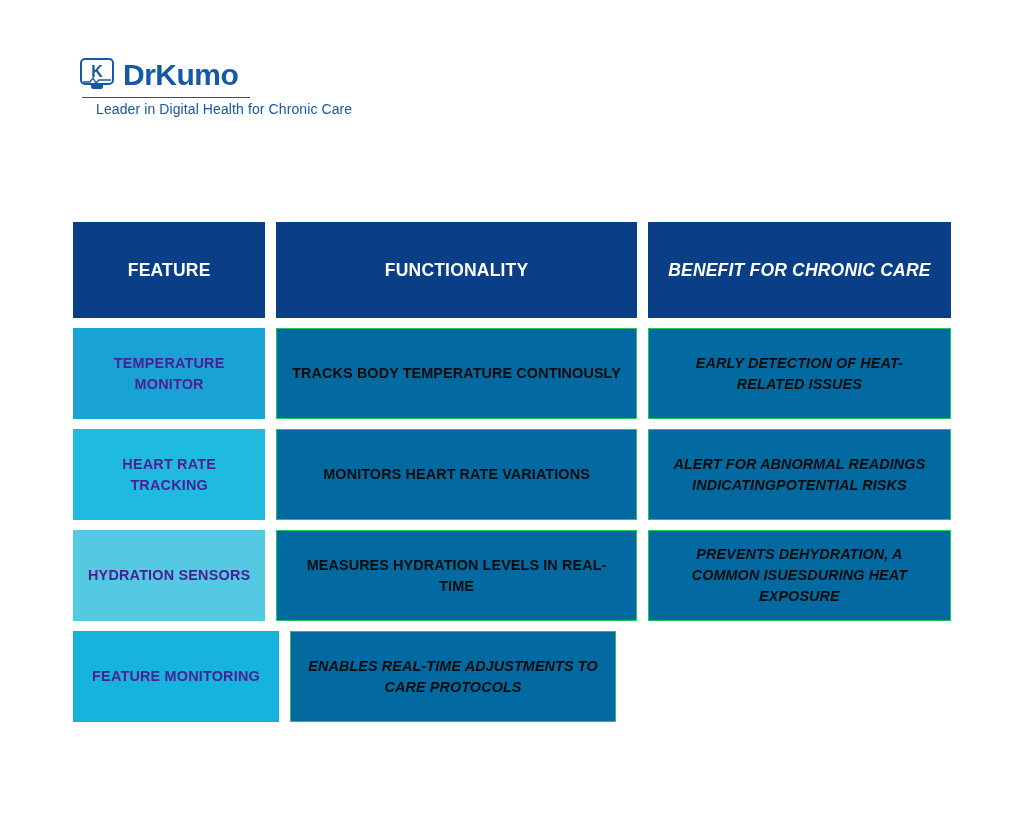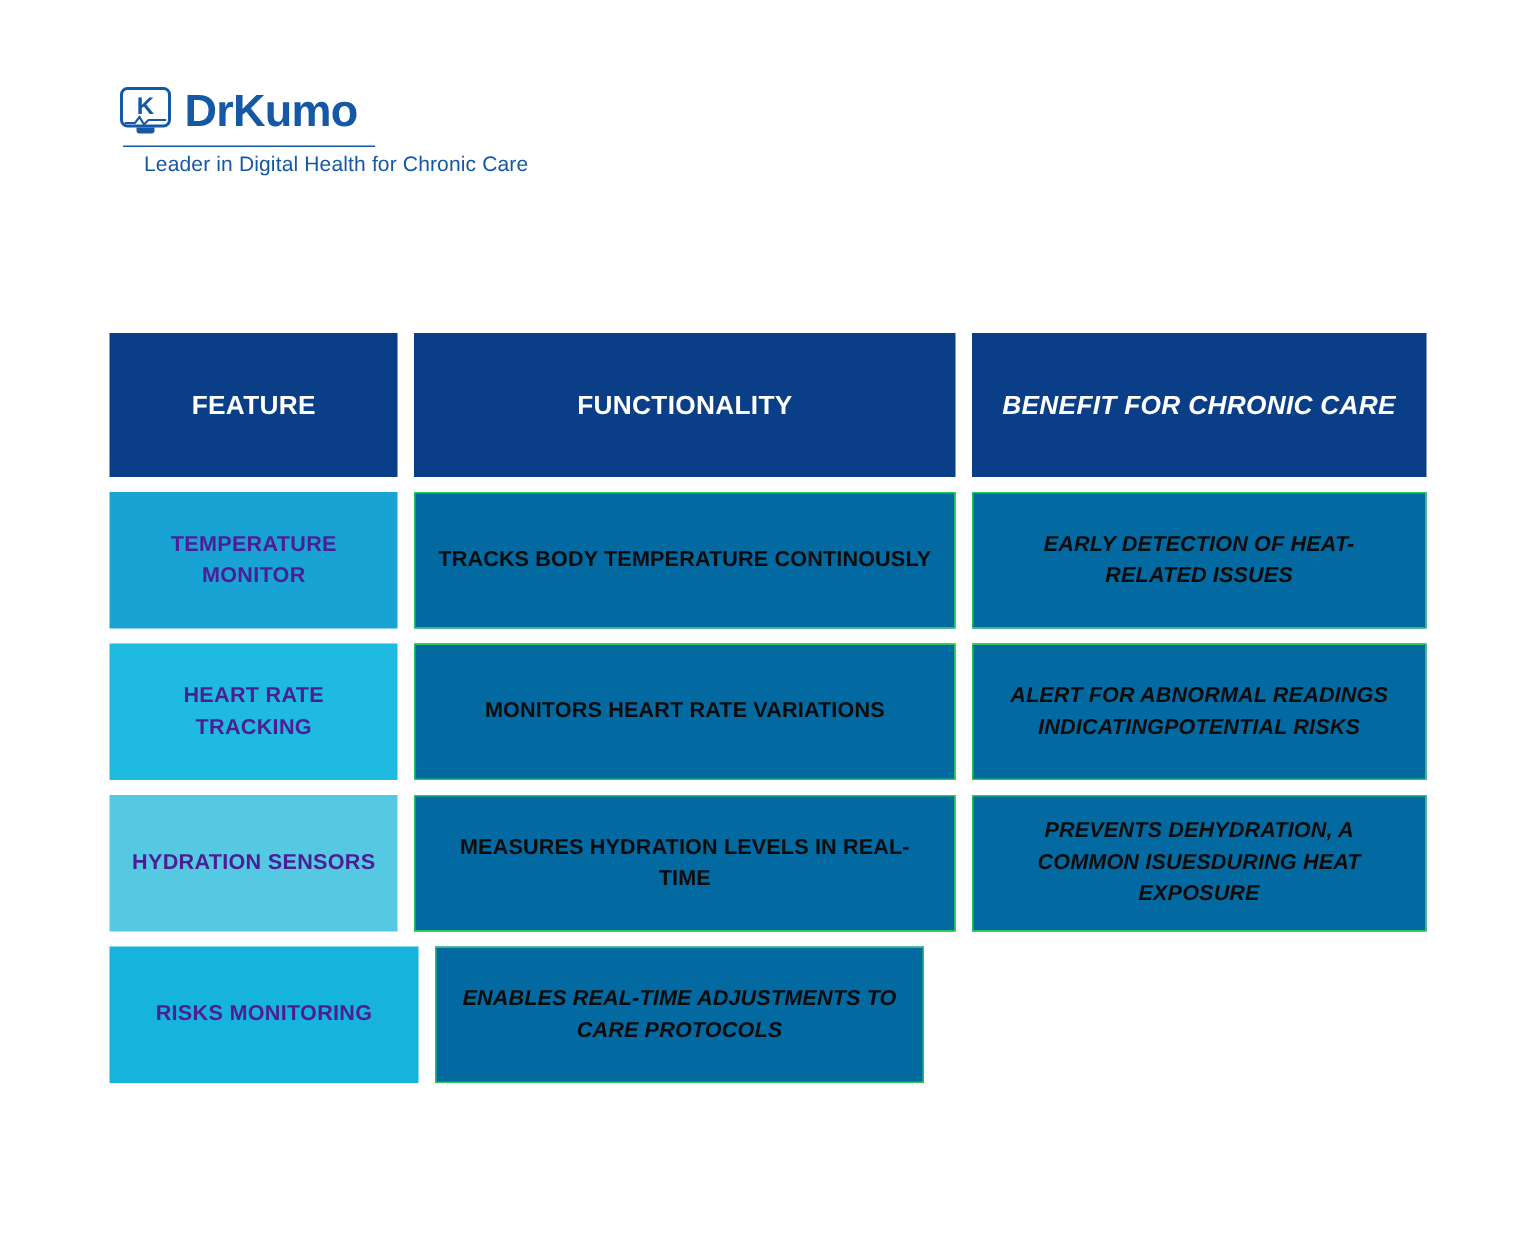--- a/index.html
+++ b/index.html
@@ -189,17 +189,17 @@
     <div class="cell col-benefit text-cell">ALERT FOR ABNORMAL READINGS INDICATINGPOTENTIAL RISKS</div>
   </div>
 
   <div class="trow body-row">
     <div class="cell col-feature feature-cell" style="background:#55c8e2">HYDRATION SENSORS</div>
     <div class="cell col-func text-cell">MEASURES HYDRATION LEVELS IN REAL-TIME</div>
     <div class="cell col-benefit text-cell">PREVENTS DEHYDRATION, A COMMON ISUESDURING HEAT EXPOSURE</div>
   </div>
 
   <div class="trow body-row">
-    <div class="cell col-feature feature-cell" style="background:#16b3dd">RISKS MONITORING</div>
+    <div class="cell col-feature feature-cell" style="background:#16b3dd">FEATURE MONITORING</div>
     <div class="cell col-benefit text-cell">ENABLES REAL-TIME ADJUSTMENTS TO CARE PROTOCOLS</div>
   </div>
 
 </div>
 
 </body></html>

